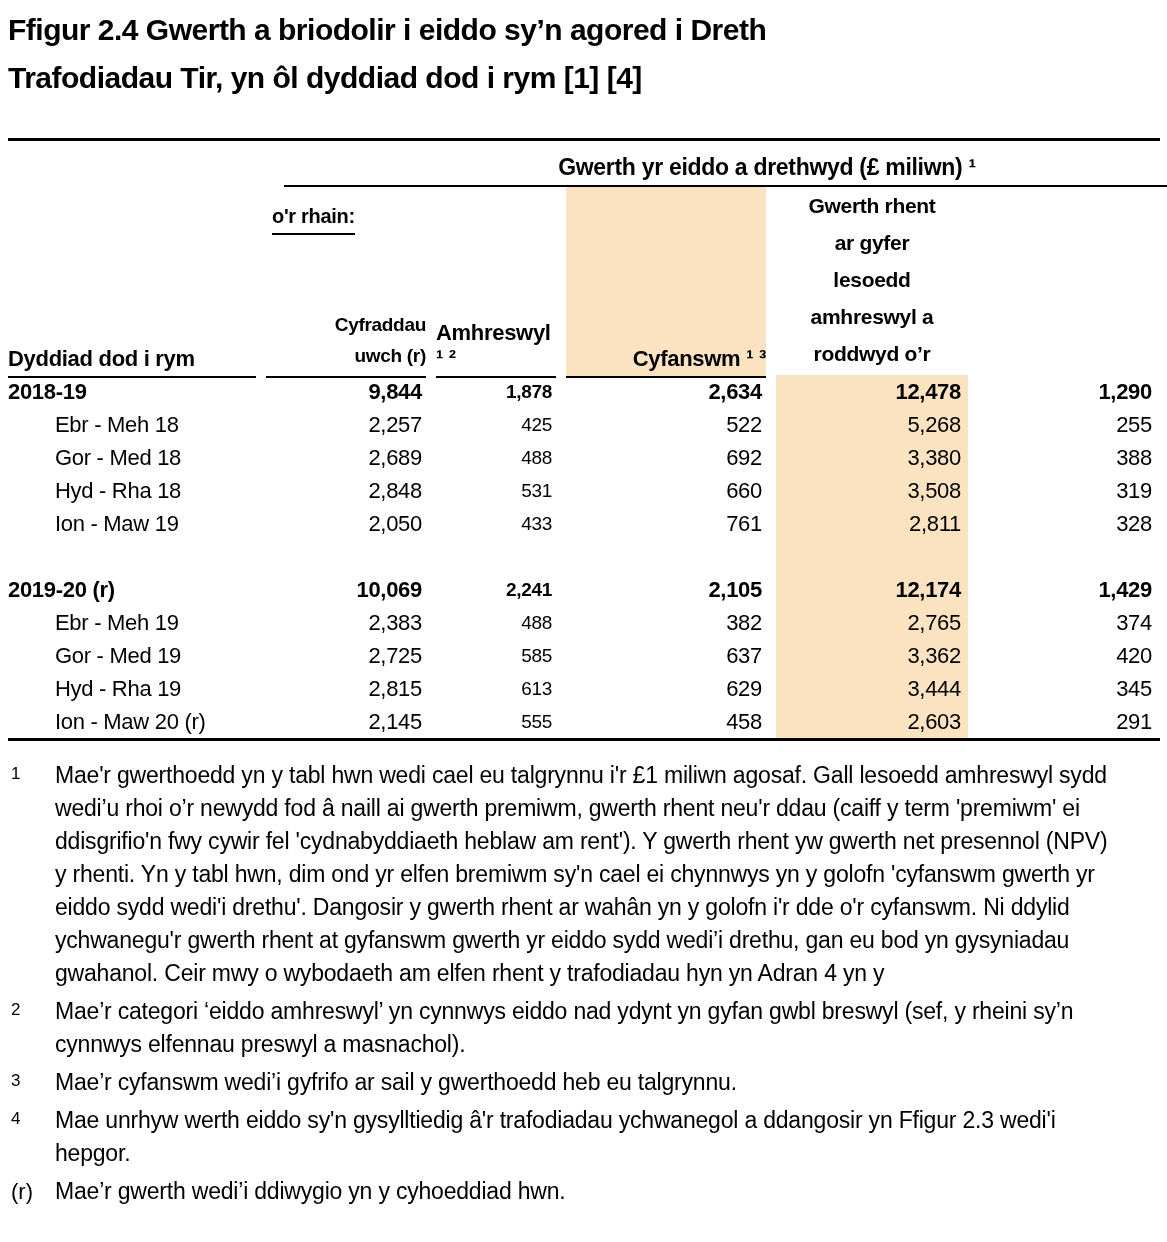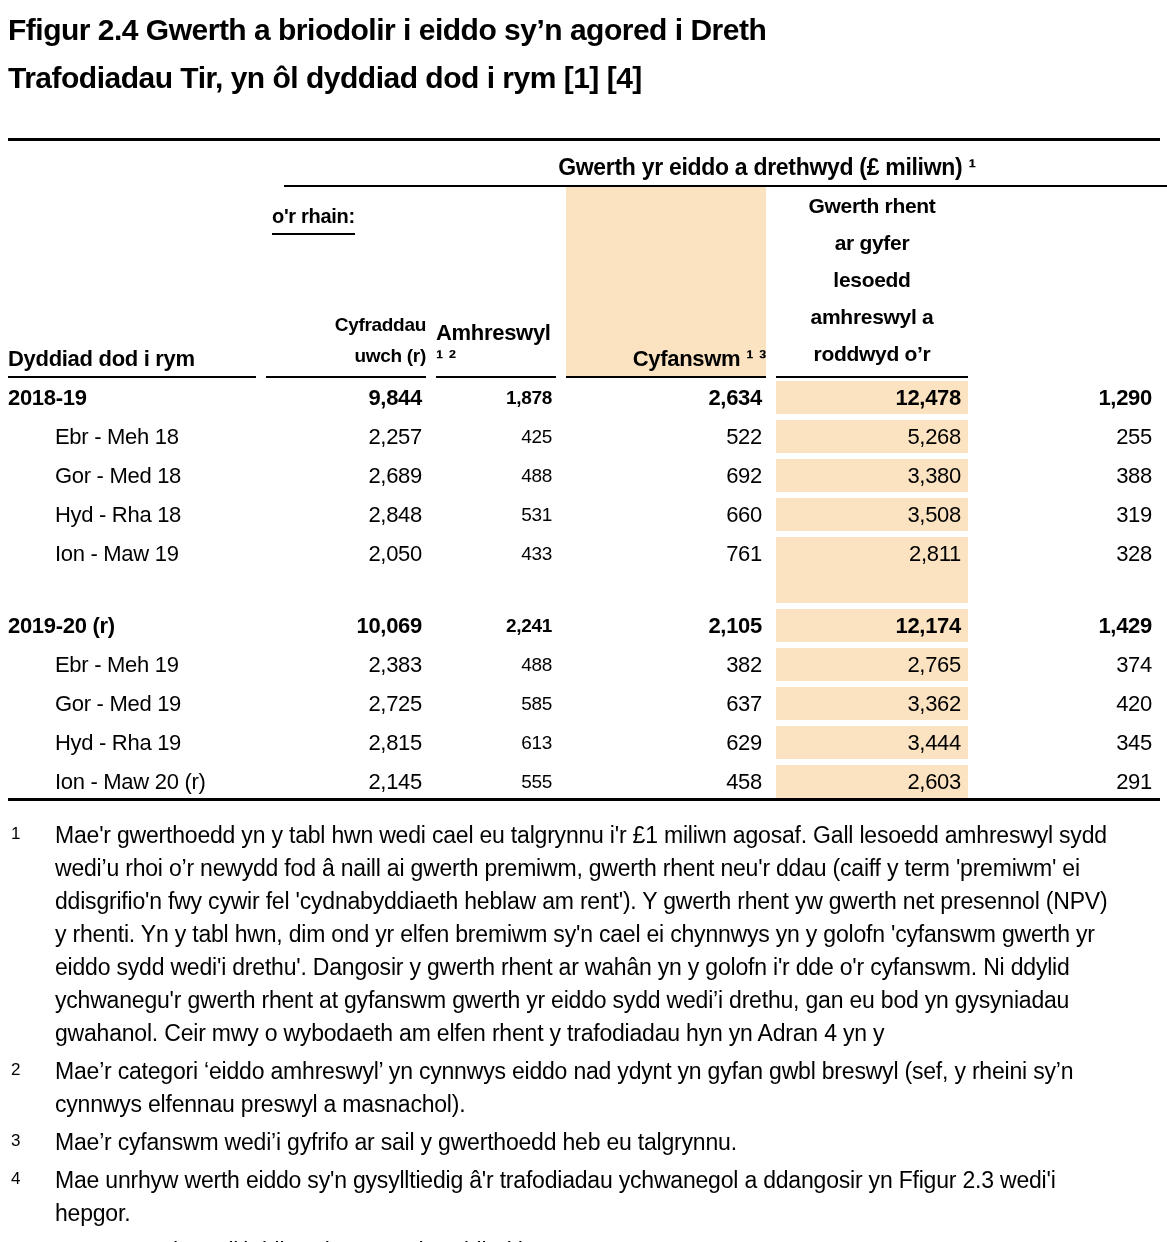--- a/index.html
+++ b/index.html
@@ -33,21 +33,21 @@
   .h-mid { display:flex; flex-direction:column; font-weight:bold; }
   .ofwhich { align-self:flex-start; margin:18px 0 0 6px; font-size:20px;
              border-bottom:2.5px solid #000; padding-bottom:5px; letter-spacing:-0.3px; }
   .h-mid .grow { flex:1; }
   .h-small { align-self:flex-end; font-size:19px; line-height:31px; letter-spacing:-0.3px; }
   .h-small:last-child { padding-bottom:5px; }
   .h-center { display:flex; flex-direction:column; justify-content:flex-end;
               text-align:center; font-weight:bold; font-size:21px; line-height:37px;
               padding-bottom:4px; letter-spacing:-0.3px;align-items:center; }
 
-  .row { height:33px;margin-top:6px; }
+  .row { height:33px; }
   .row .cell { display:flex; align-items:center; font-size:22px; letter-spacing:-0.3px;
                white-space:nowrap; }
   .row .label { padding-left:0; }
   .row.indent .label { padding-left:47px; }
   .row.bold .cell { font-weight:bold; }
   .row .num { justify-content:flex-end; padding-right:4px; }
   .row .small { font-size:19px; }
   .row .total { padding-right:7px; }
   .row .rent { padding-right:8px; }
   .spacer-row { height:33px; }

